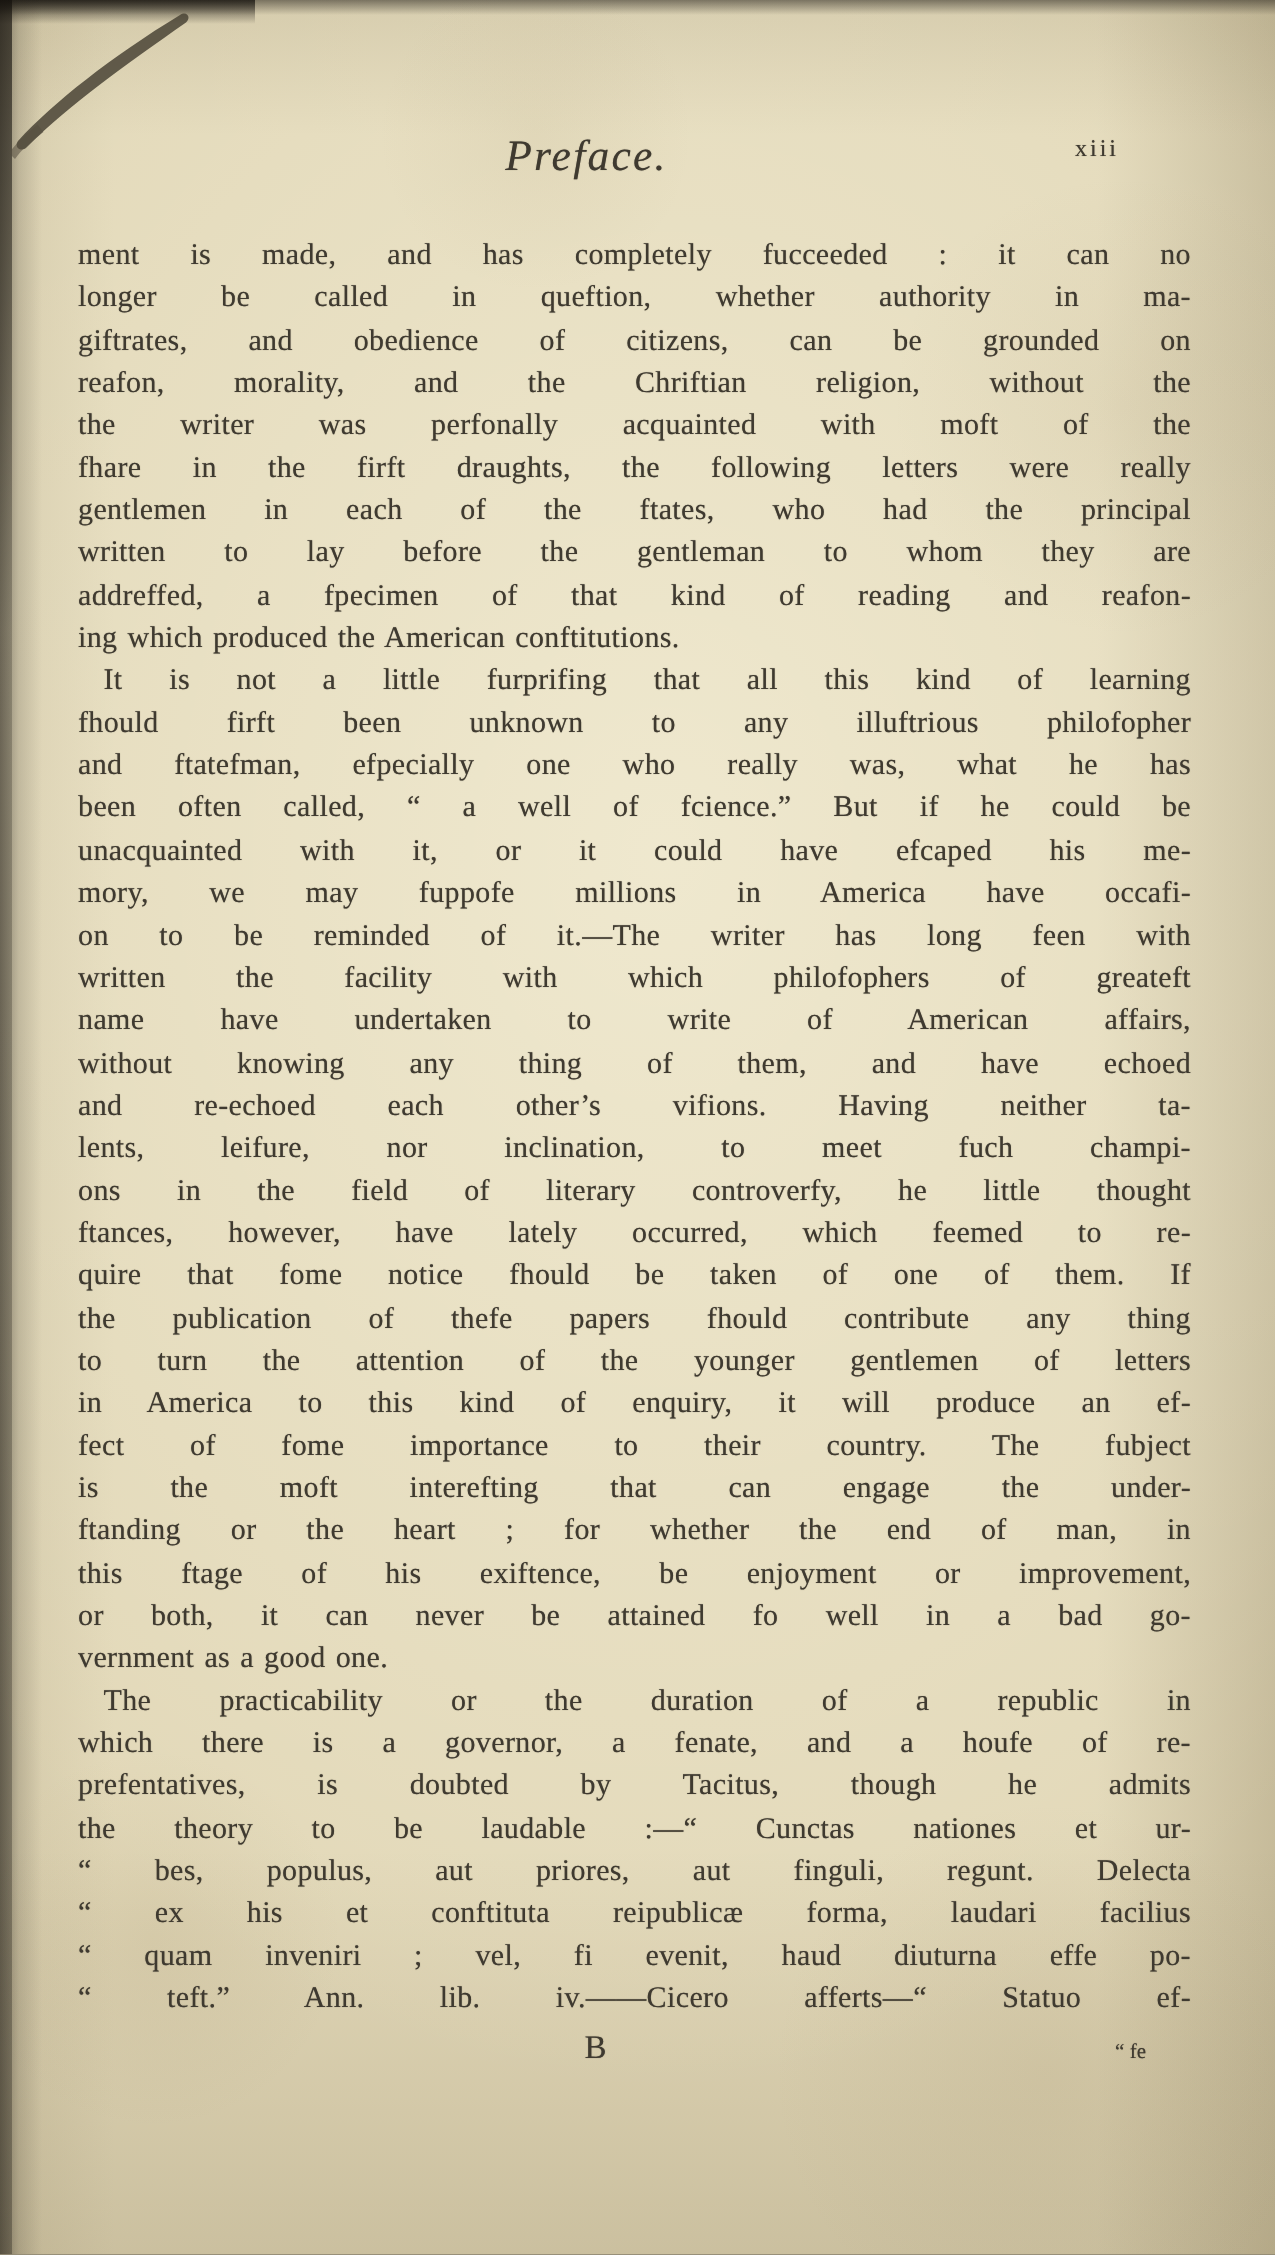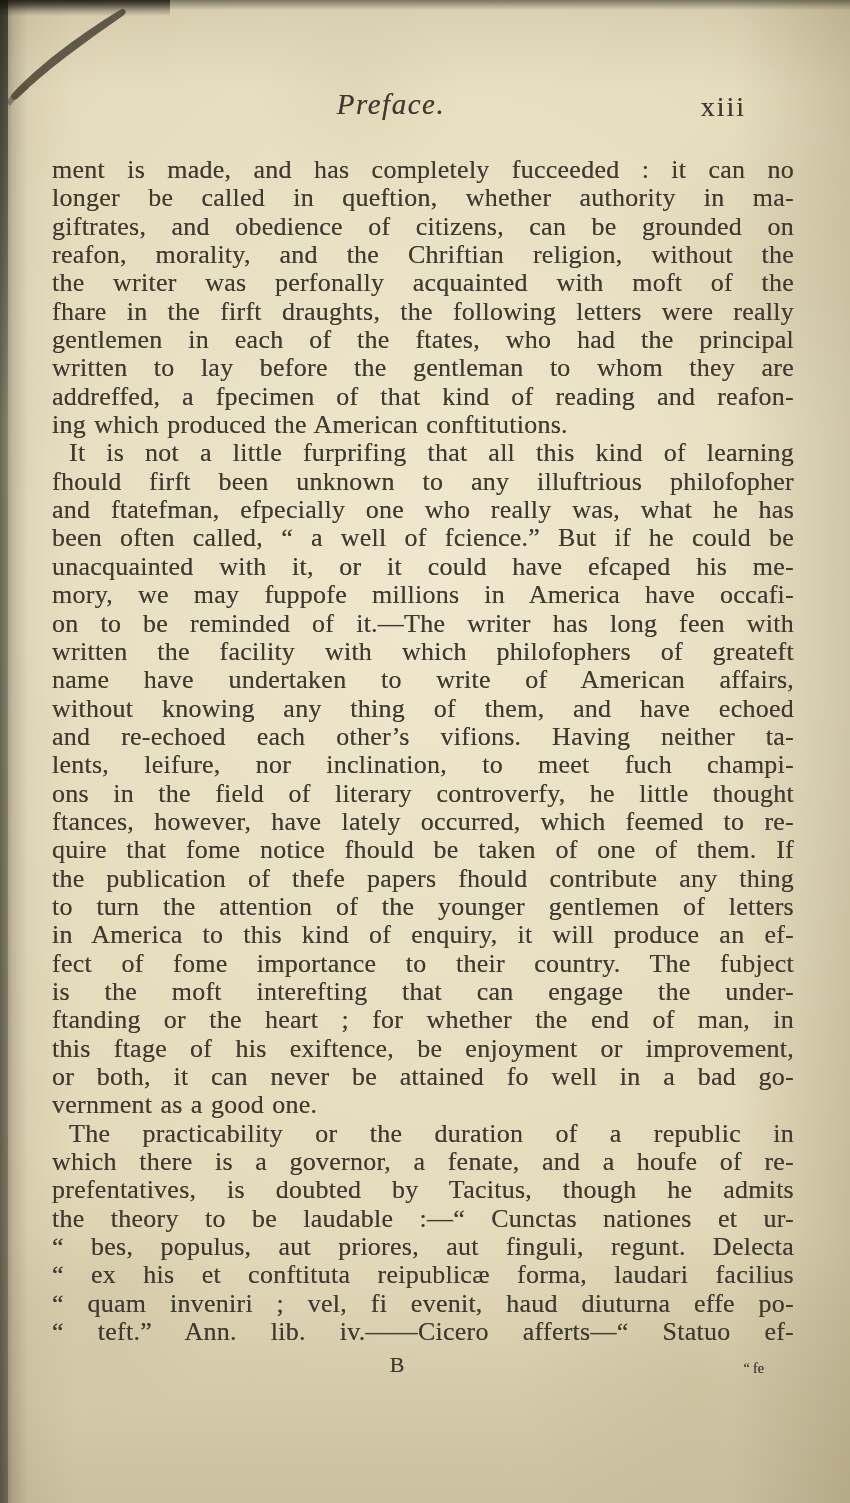--- a/index.html
+++ b/index.html
@@ -57,25 +57,25 @@
   }
 
   .header{ position:relative; height:68px; }
   .title{
     position:absolute; left:0; right:64px; top:0;
     text-align:center; font-style:italic;
     font-size:29px; letter-spacing:1.5px;
   }
   .pagenum{
     position:absolute; right:48px; top:3px;
-    font-size:28px; letter-spacing:2px;
+    font-size:16px; letter-spacing:2px;
   }
 
   .bodytext{
-    font-size:26px; line-height:28.35px;
+    font-size:20px; line-height:28.35px;
     letter-spacing:0.25px; word-spacing:1.5px;
     text-justify:inter-word;
   }
   .line{
     text-align:justify;
     text-align-last:justify;
     min-height:28.35px;
     white-space:normal;
   }
   .line.last{ text-align-last:left; }

